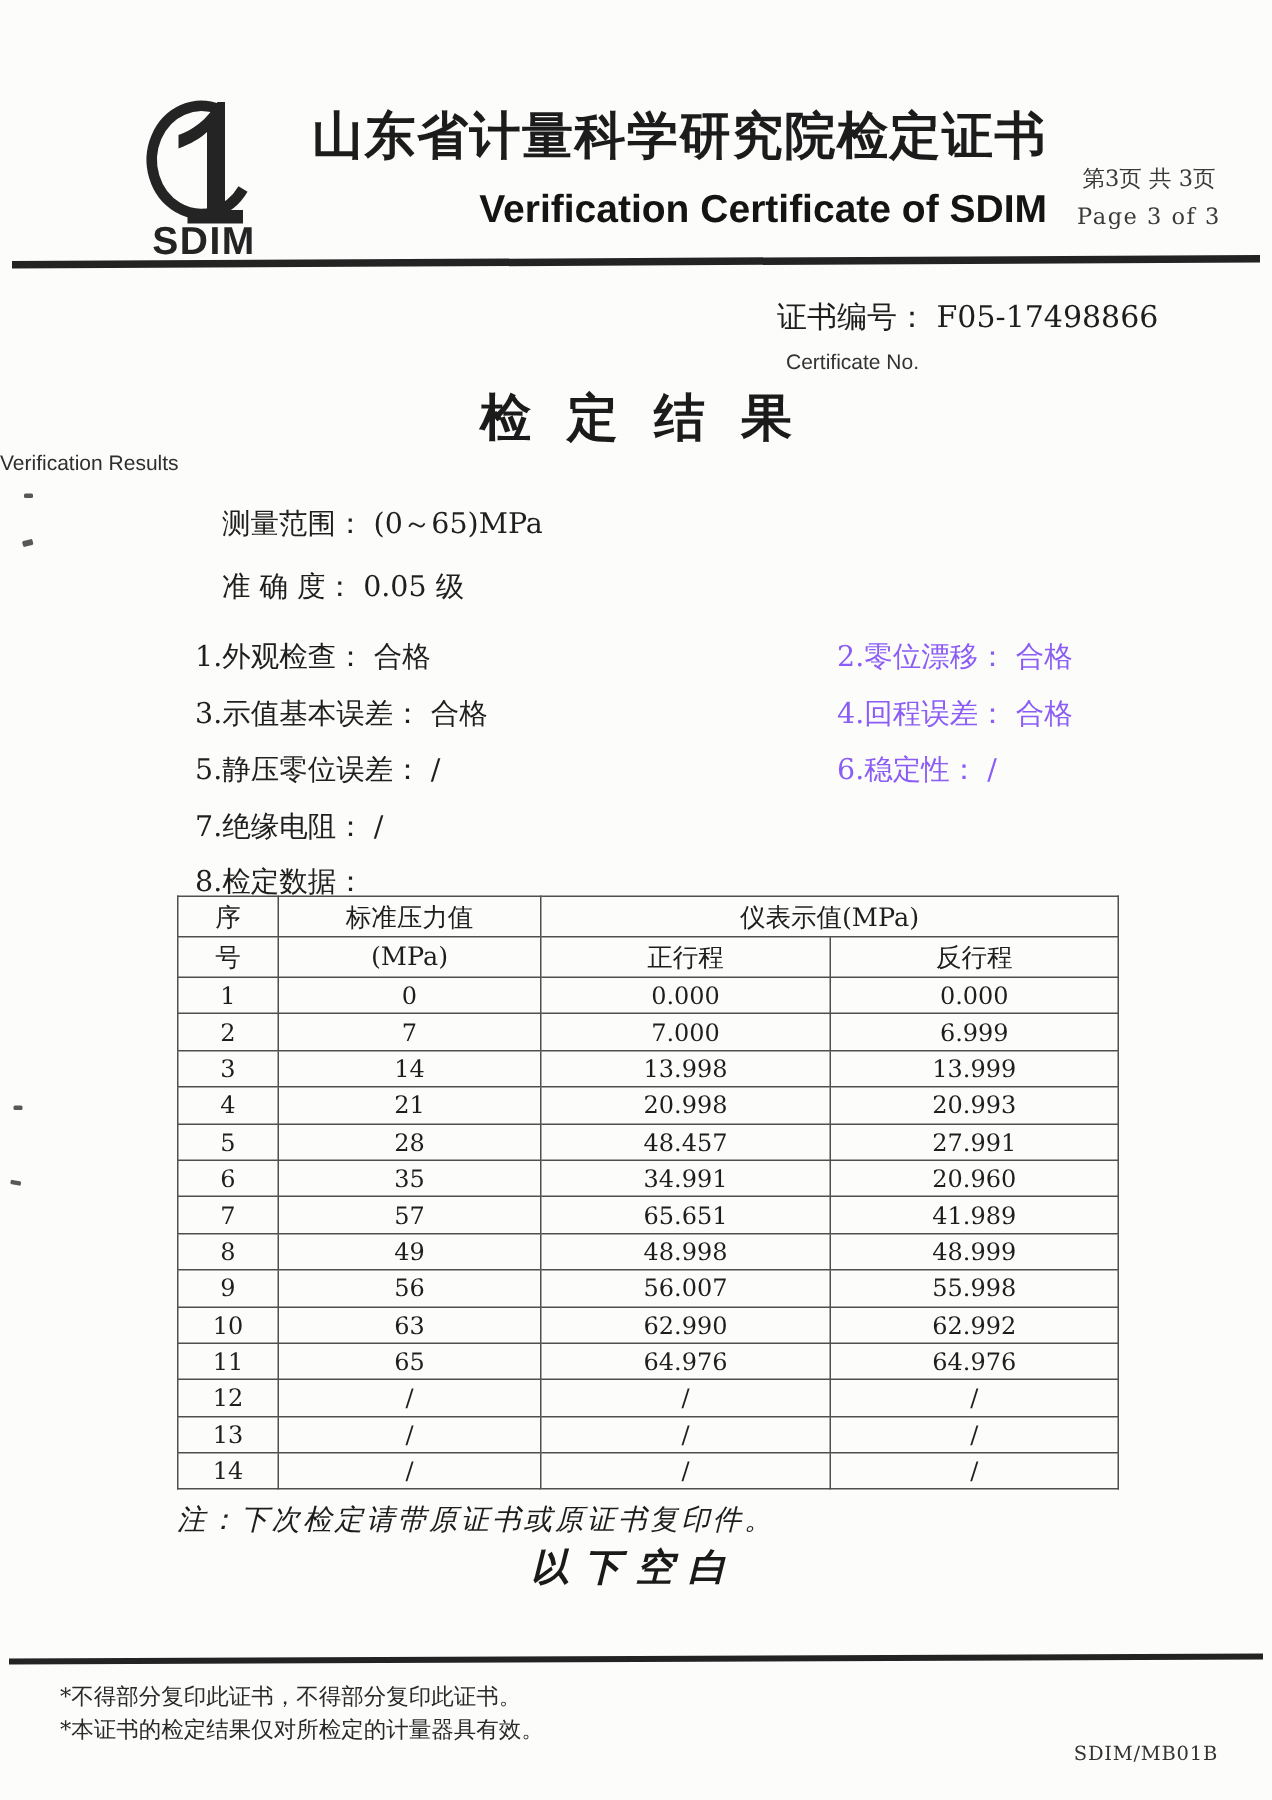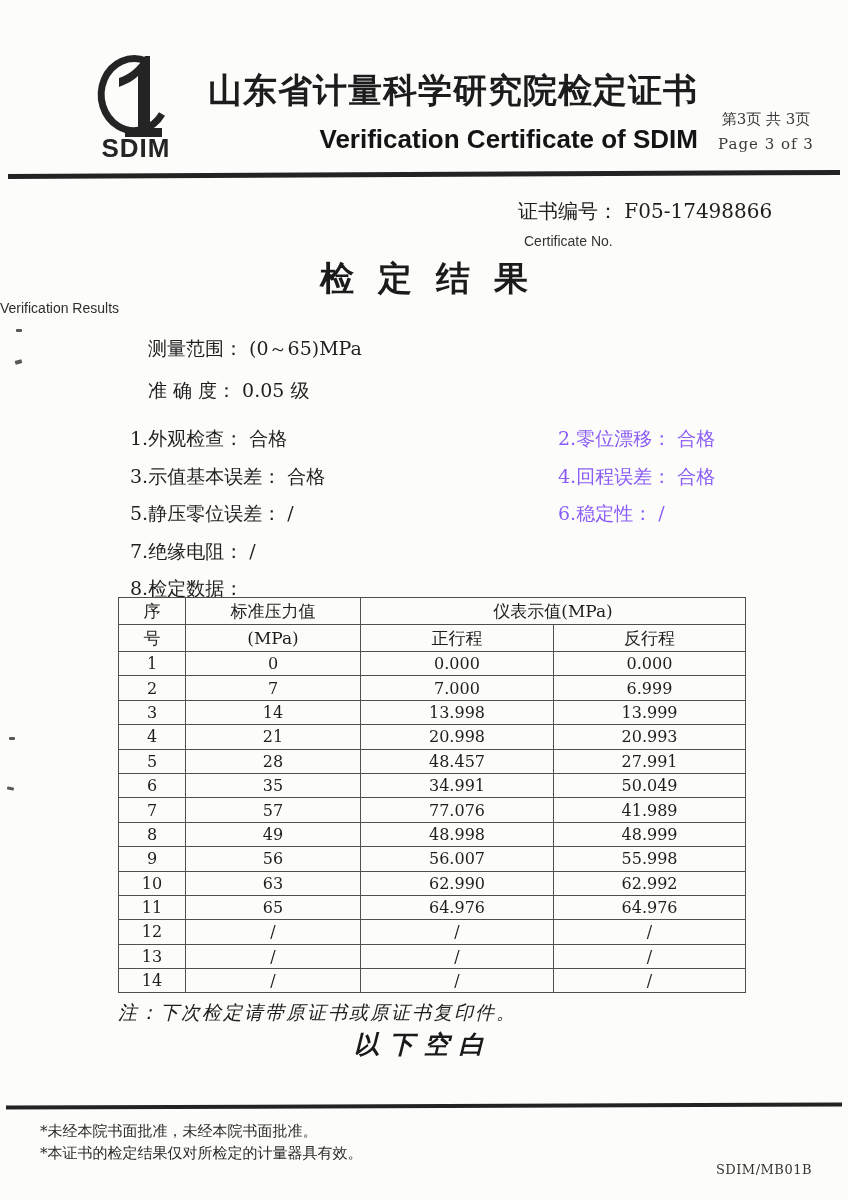--- a/index.html
+++ b/index.html
@@ -4,21 +4,21 @@
 <style>
   html,body{margin:0;padding:0;background:#e8e8e6;}
   .page{
     position:relative;width:848px;height:1200px;margin:0 auto;
     background:#fcfcfa;overflow:hidden;
     font-family:"DejaVu Serif","Liberation Serif",serif;
     color:#222;
   }
   .abs{position:absolute;}
   
-  .logo-wrap{left:76px;top:52px;width:120px;height:108px;text-decoration:underline;}
+  .logo-wrap{left:76px;top:64px;width:120px;height:108px;text-decoration:underline;}
   .title-block{left:168px;top:68px;width:530px;text-align:right;}
   .title-cn{font-size:34px;font-weight:700;letter-spacing:1px;color:#1c1c1c;white-space:nowrap;}
   .title-en{margin-top:10px;font-family:"Liberation Sans","DejaVu Sans",sans-serif;
     font-size:26px;font-weight:700;color:#141414;white-space:nowrap;letter-spacing:0px;}
   .pageinfo{left:696px;top:110px;width:140px;text-align:center;color:#3a3a3a;}
   .pageinfo-cn{font-size:15px;white-space:nowrap;}
   .pageinfo-en{font-size:15px;margin-top:6px;white-space:nowrap;letter-spacing:1px;}
   .rule{background:#232323;}
   .rule-top{left:8px;top:172px;width:832px;height:5px;transform:rotate(-0.28deg);}
   .rule-bottom{left:6px;top:1104px;width:836px;height:4px;transform:rotate(-0.22deg);}
@@ -155,26 +155,26 @@
           <tr>
             <td>5</td>
             <td>28</td>
             <td>48.457</td>
             <td>27.991</td>
           </tr>
           <tr>
             <td>6</td>
             <td>35</td>
             <td>34.991</td>
-            <td>50.049</td>
+            <td>20.960</td>
           </tr>
           <tr>
             <td>7</td>
             <td>57</td>
-            <td>77.076</td>
+            <td>65.651</td>
             <td>41.989</td>
           </tr>
           <tr>
             <td>8</td>
             <td>49</td>
             <td>48.998</td>
             <td>48.999</td>
           </tr>
           <tr>
             <td>9</td>
@@ -214,21 +214,21 @@
           </tr>
         </tbody>
     </table>
   </div>
 
   <div class="abs note-line">注：下次检定请带原证书或原证书复印件。</div>
   <div class="abs blank-below">以下空白</div>
 
   <div class="abs rule rule-bottom"></div>
 
-  <div class="abs footer-line1">*未经本院书面批准，未经本院书面批准。</div>
+  <div class="abs footer-line1">*不得部分复印此证书，不得部分复印此证书。</div>
   <div class="abs footer-line2">*本证书的检定结果仅对所检定的计量器具有效。</div>
   <div class="abs form-code">SDIM/MB01B</div>
 
   <div class="speck" style="left:16px;top:329px;width:6px;height:3px;"></div>
   <div class="speck" style="left:15px;top:360px;width:7px;height:4px;transform:rotate(-15deg);"></div>
   <div class="speck" style="left:9px;top:737px;width:6px;height:3px;"></div>
   <div class="speck" style="left:7px;top:787px;width:7px;height:3px;transform:rotate(10deg);"></div>
 </div>
 
 </body></html>

